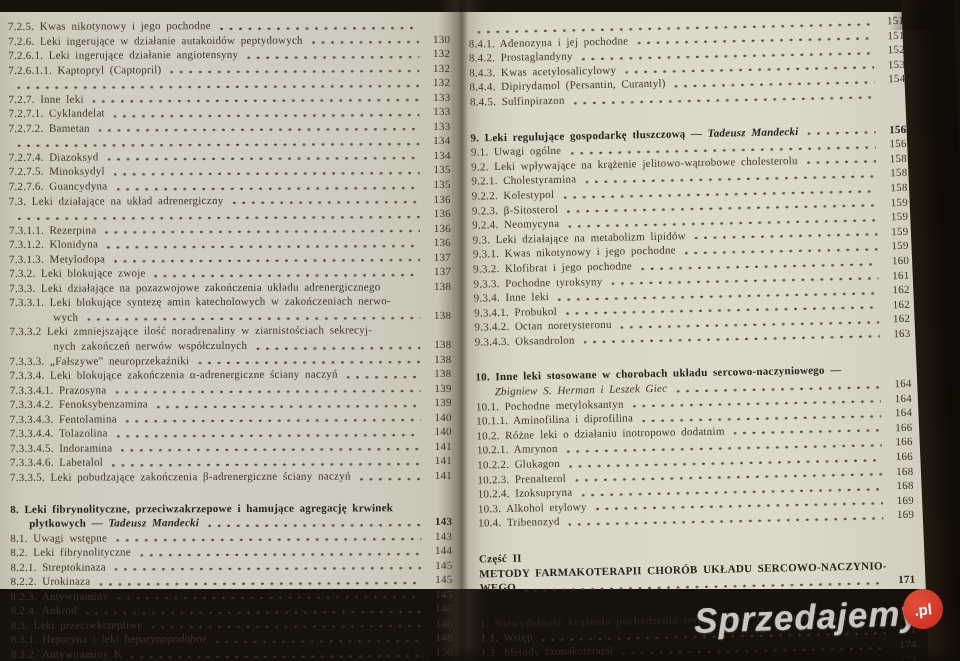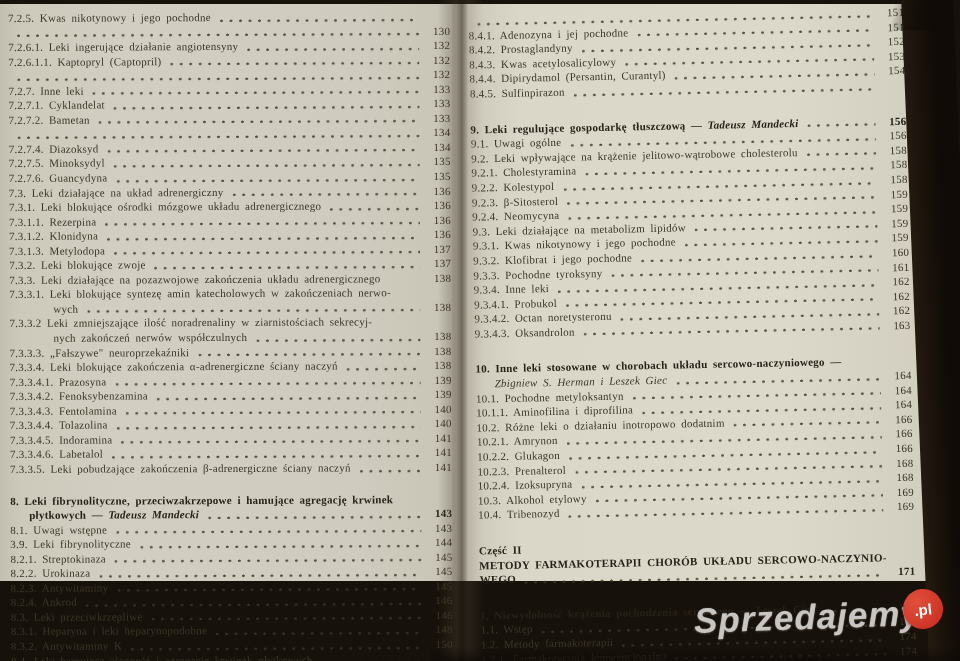--- a/index.html
+++ b/index.html
@@ -1,21 +1,21 @@
 <!DOCTYPE html>
 <html><head>
 <meta charset="utf-8">
 <style>
   html,body{margin:0;padding:0;}
   body{
     width:960px;height:661px;overflow:hidden;position:relative;
     background:#17110b;
     font-family:"Liberation Serif","DejaVu Serif",serif;
   }
-  .page{position:absolute;top:4px;height:577px;}
+  .page{position:absolute;top:12px;height:577px;}
   .page-left{
     left:0;width:452px;
     background:linear-gradient(to right,#c3bfb0 0,#cdcabc 22px,#d2cfc2 120px,#cfccbf 360px,#c8c4b5 452px);
   }
   .page-right{
     left:452px;width:488px;
     background:linear-gradient(to right,#beb9a9 0,#cfcbbc 26px,#dad7c9 70px,#dcd9cb 330px,#d2cec0 470px,#b9b3a3 488px);
   }
   .gutter{
     position:absolute;left:438px;top:0;width:46px;height:661px;pointer-events:none;
@@ -75,20 +75,21 @@
 
 <div class="page page-left">
   <div class="content content-l" id="left-rows">
       <div class="row">
         <span class="t">7.2.5. Kwas nikotynowy i jego pochodne</span>
         <span class="dots"></span>
         <span class="sp"></span>
         <span class="pg"></span>
       </div>
       <div class="row">
+        <span class="t">7.2.6. Leki ingerujące w działanie autakoidów peptydowych</span>
         <span class="dots"></span>
         <span class="sp"></span>
         <span class="pg">130</span>
       </div>
       <div class="row">
         <span class="t">7.2.6.1. Leki ingerujące działanie angiotensyny</span>
         <span class="dots"></span>
         <span class="sp"></span>
         <span class="pg">132</span>
       </div>
@@ -144,21 +145,20 @@
         <span class="sp"></span>
         <span class="pg">135</span>
       </div>
       <div class="row">
         <span class="t">7.3. Leki działające na układ adrenergiczny</span>
         <span class="dots"></span>
         <span class="sp"></span>
         <span class="pg">136</span>
       </div>
       <div class="row">
-        <span class="t">7.3.1. Leki blokujące ośrodki mózgowe układu adrenergicznego</span>
         <span class="dots"></span>
         <span class="sp"></span>
         <span class="pg">136</span>
       </div>
       <div class="row">
         <span class="t">7.3.1.1. Rezerpina</span>
         <span class="dots"></span>
         <span class="sp"></span>
         <span class="pg">136</span>
       </div>
@@ -272,21 +272,21 @@
         <span class="sp"></span>
         <span class="pg">143</span>
       </div>
       <div class="row">
         <span class="t">8.1. Uwagi wstępne</span>
         <span class="dots"></span>
         <span class="sp"></span>
         <span class="pg">143</span>
       </div>
       <div class="row">
-        <span class="t">3.9. Leki fibrynolityczne</span>
+        <span class="t">8.2. Leki fibrynolityczne</span>
         <span class="dots"></span>
         <span class="sp"></span>
         <span class="pg">144</span>
       </div>
       <div class="row">
         <span class="t">8.2.1. Streptokinaza</span>
         <span class="dots"></span>
         <span class="sp"></span>
         <span class="pg">145</span>
       </div>

